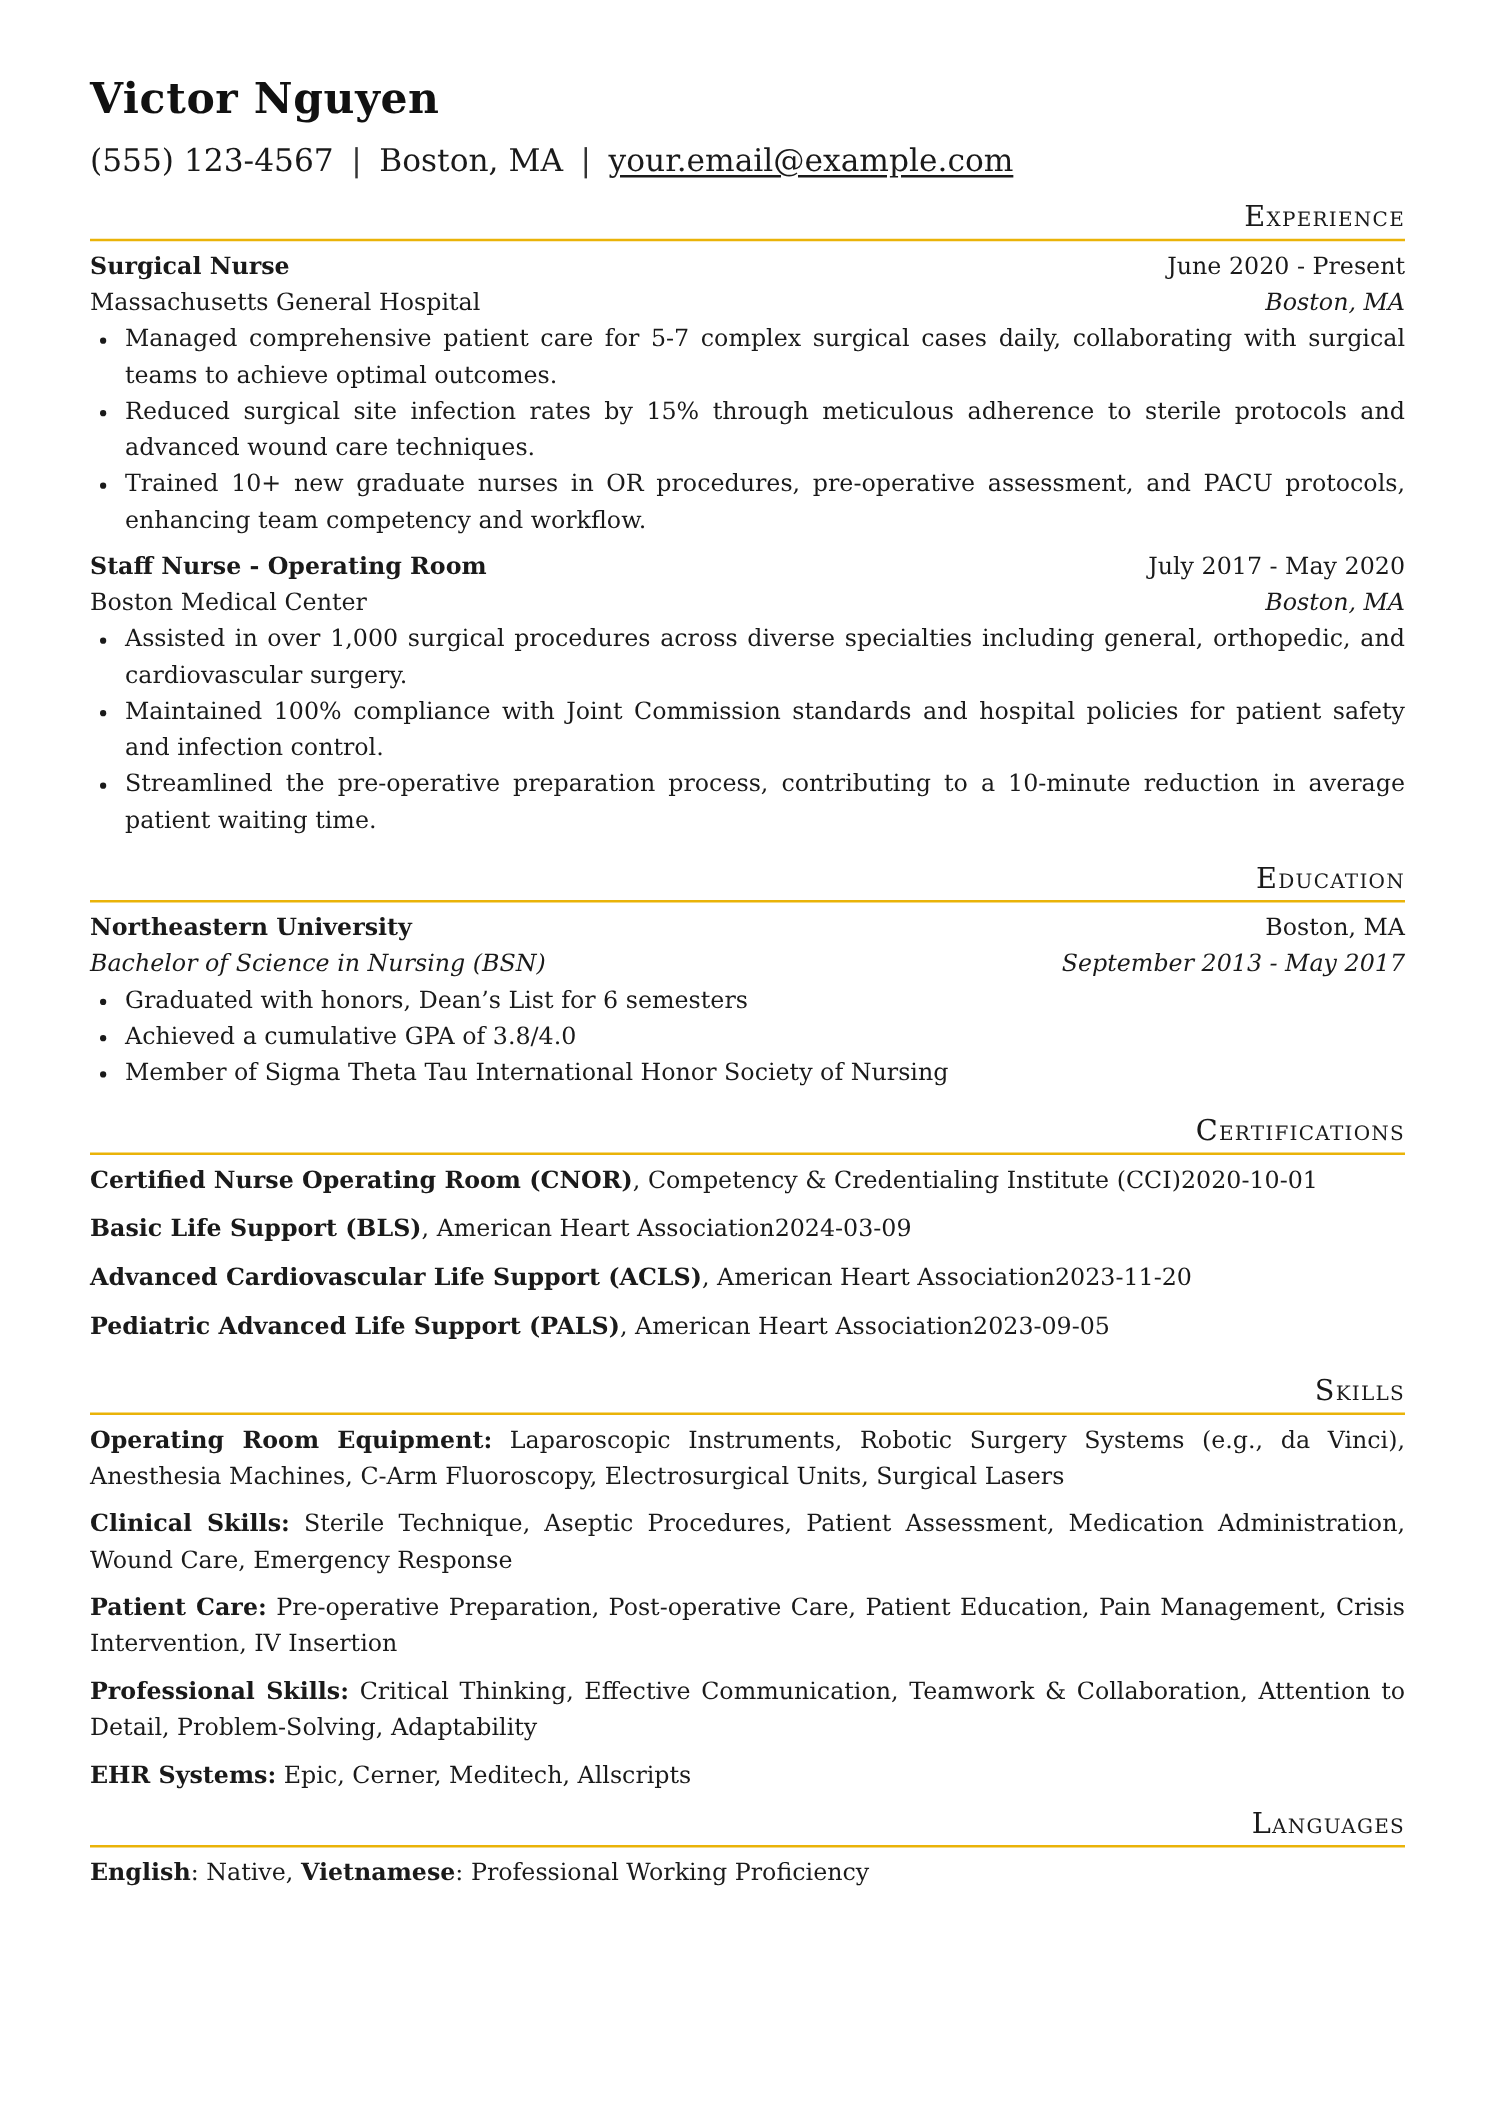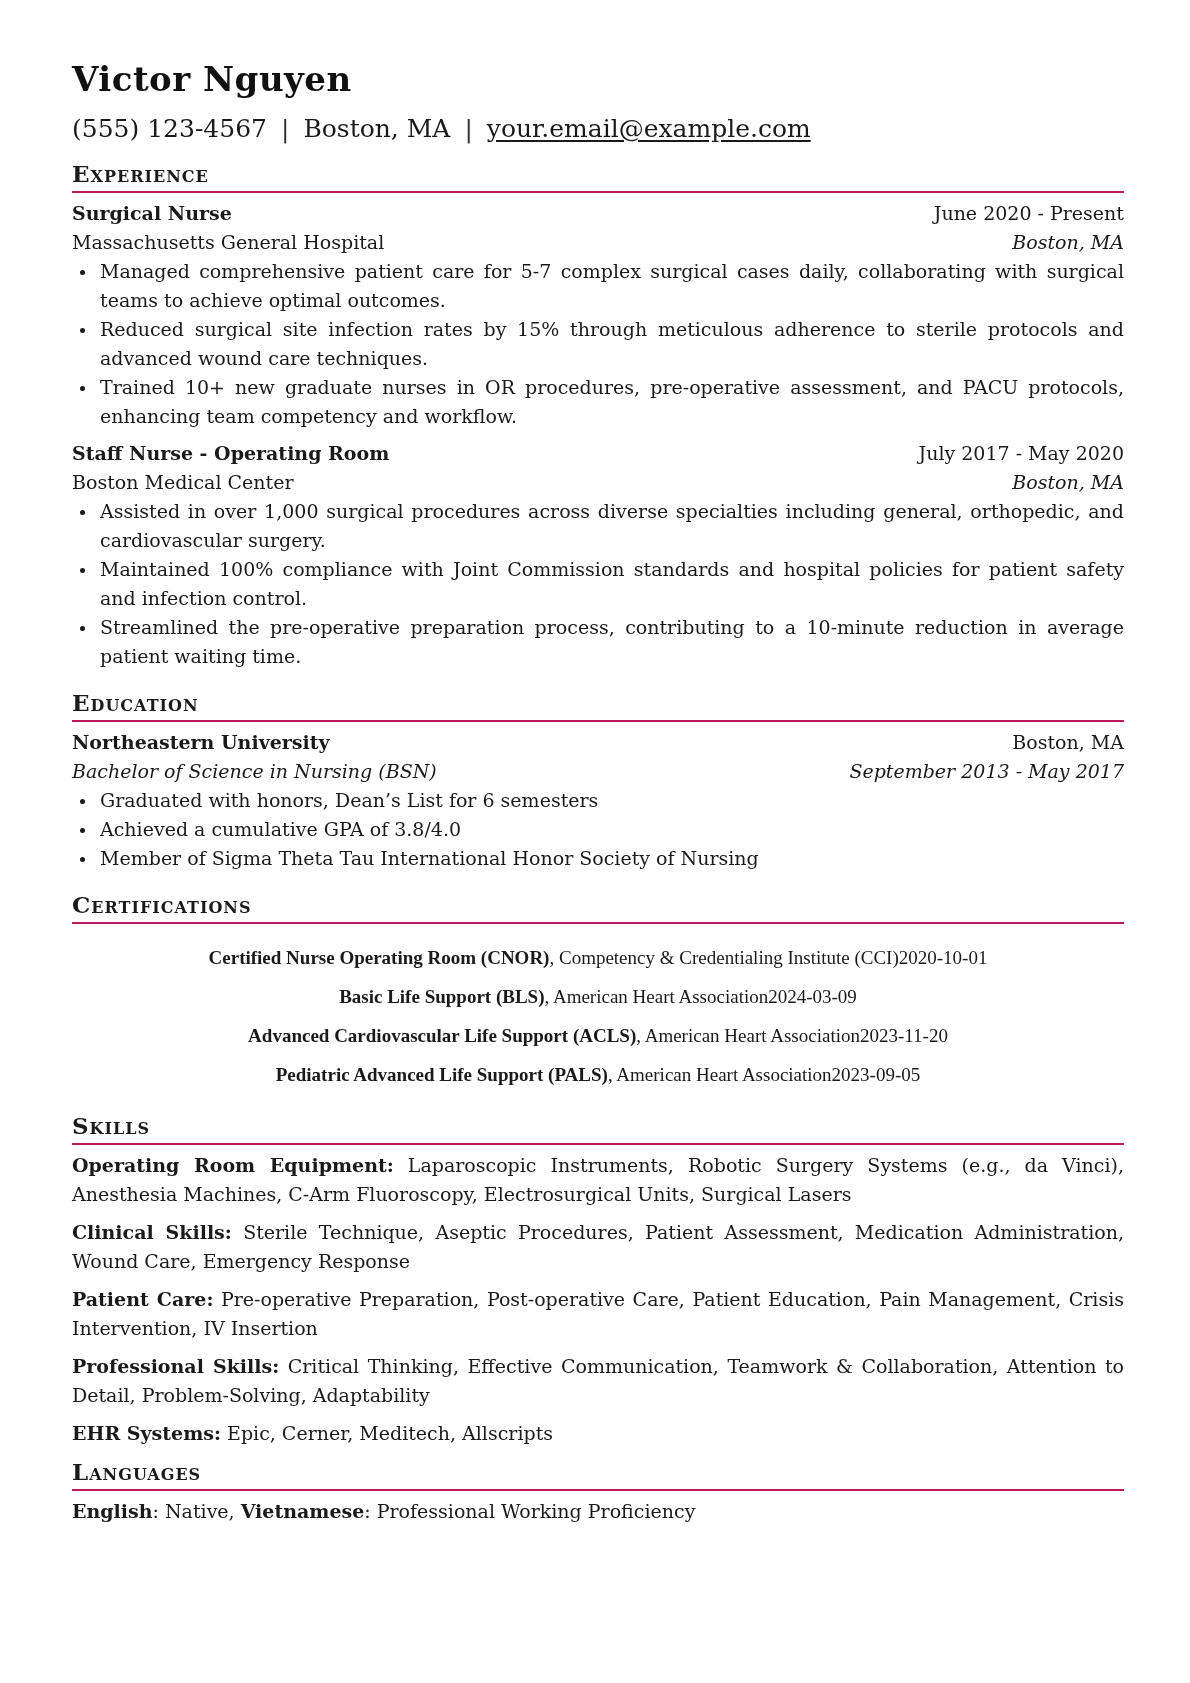--- a/index.html
+++ b/index.html
@@ -14,35 +14,35 @@
   }
   .name {
     font-size: 34px; font-weight: bold; line-height: 46px; margin: 0;
     letter-spacing: 0.5px; color: #111;
   }
   .contact { margin-top: 14px; font-size: 25px; line-height: 26px; }
   .contact .sep { margin: 0 14px; color: #333; }
   .contact a { color: #1a1a1a; text-decoration: underline; text-underline-offset: 3px; }
   .section { margin-top: 18px; }
   .section-title {
-    font-variant: small-caps; font-weight: bold; font-size: 23px;
+    font-variant: small-caps; font-weight: normal; font-size: 23px;
     letter-spacing: 1px; line-height: 28px;
-    border-bottom: 2px solid #be185d; padding-bottom: 3px; margin-bottom: 6px;
+    border-bottom: 2px solid #eab308; padding-bottom: 3px; margin-bottom: 6px; text-align: right;
   }
   .row { display: flex; justify-content: space-between; align-items: baseline; }
   .b { font-weight: bold; }
   .i { font-style: italic; }
   ul { margin: 0; padding-left: 28px; }
   ul li { list-style: none; position: relative; text-align: justify; }
   ul li::before {
     content: ""; position: absolute; left: -20px; top: 13px;
     width: 5px; height: 5px; border-radius: 50%; background: #1a1a1a;
   }
   .entry + .entry { margin-top: 8px; }
-  .cert-row { display: flex; justify-content: center; align-items: baseline; line-height: 39px; font-family: Liberation Serif, serif; }
+  .cert-row { display: flex; justify-content: flex-start; align-items: baseline; line-height: 39px; }
   .skill { margin-bottom: 9px; text-align: justify; }
 </style>
 </head>
 <body>
 
 <div class="page">
 
   <h1 class="name">Victor Nguyen</h1>
   <div class="contact">
     <span>(555) 123-4567</span><span class="sep">|</span><span>Boston, MA</span><span class="sep">|</span><a>your.email@example.com</a>
@@ -95,21 +95,21 @@
       <span class="i">September 2013 - May 2017</span>
     </div>
     <ul>
       <li>Graduated with honors, Dean’s List for 6 semesters</li>
       <li>Achieved a cumulative GPA of 3.8/4.0</li>
       <li>Member of Sigma Theta Tau International Honor Society of Nursing</li>
     </ul>
   </div>
 
   <div class="section">
-    <div class="section-title" style="margin-bottom:14px;">Certifications</div>
+    <div class="section-title" style="margin-bottom:1px;">Certifications</div>
     <div class="cert-row">
       <span><span class="b">Certified Nurse Operating Room (CNOR)</span><span>, Competency &amp; Credentialing Institute (CCI)</span></span>
       <span>2020-10-01</span>
     </div>
     <div class="cert-row">
       <span><span class="b">Basic Life Support (BLS)</span><span>, American Heart Association</span></span>
       <span>2024-03-09</span>
     </div>
     <div class="cert-row">
       <span><span class="b">Advanced Cardiovascular Life Support (ACLS)</span><span>, American Heart Association</span></span>

